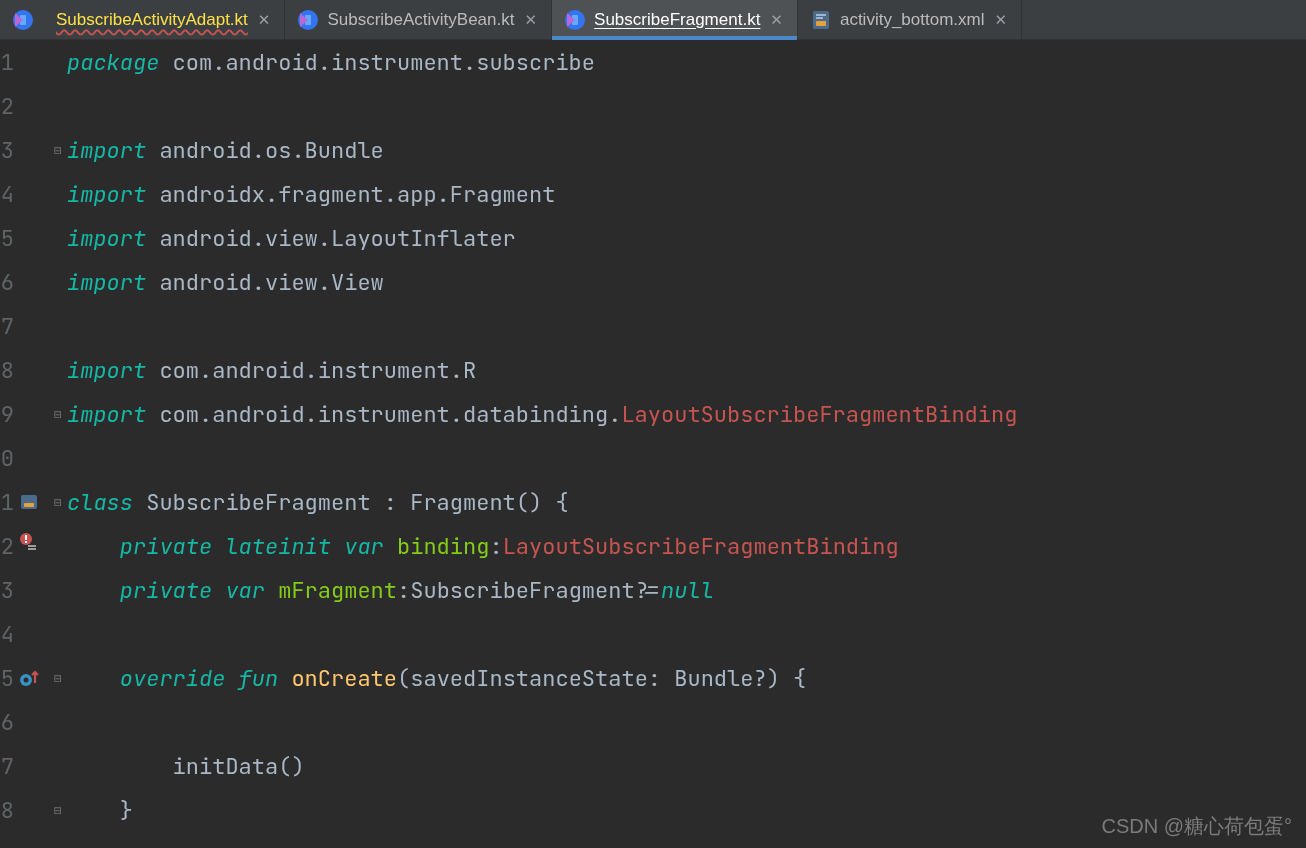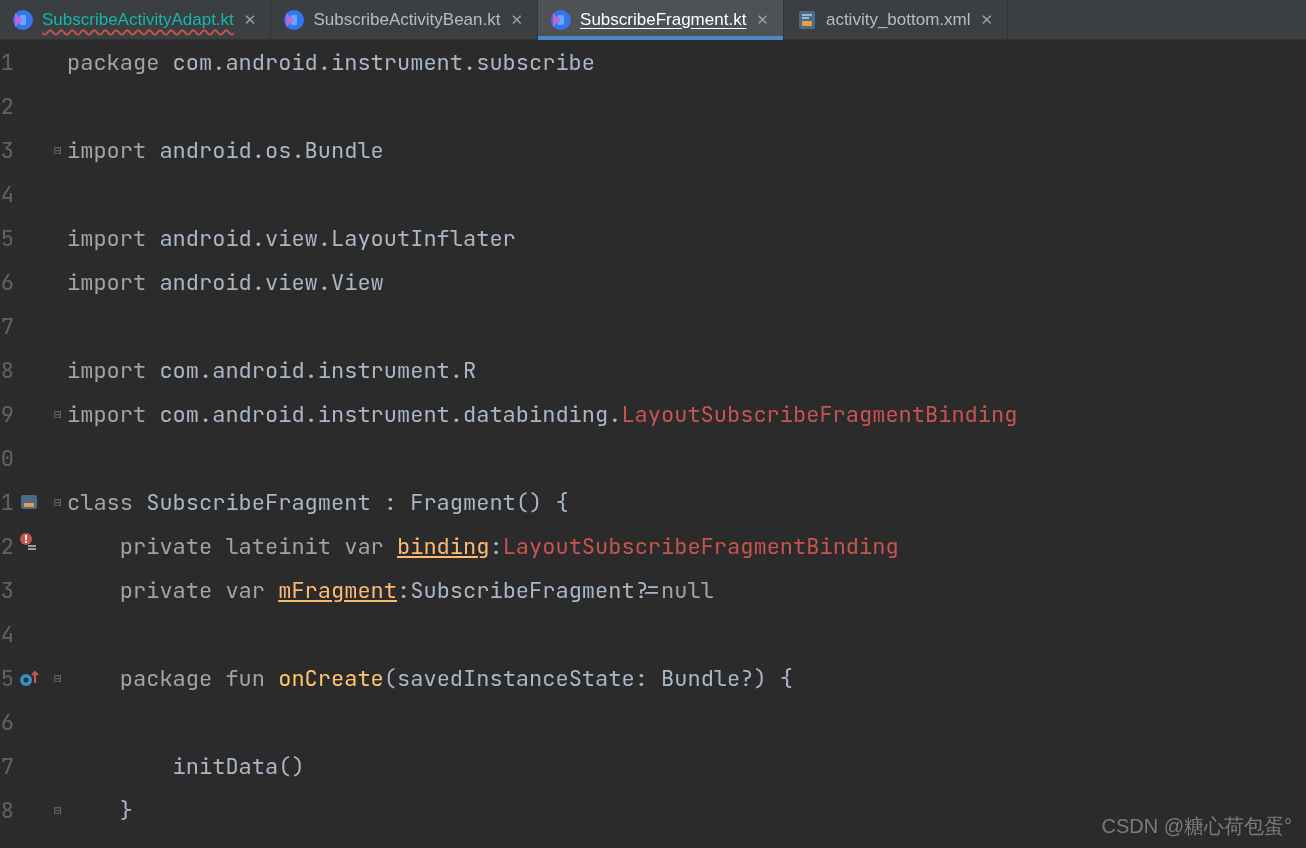--- a/index.html
+++ b/index.html
@@ -43,23 +43,24 @@
     left: 0; right: 0; bottom: -1px;
     height: 4px;
     background: #4a88c7;
   }
   .tab .close {
     color: #9aa0a6;
     font-size: 15px;
     margin-left: 2px;
   }
   .tab .label-modified {
-    color: #14b8a6;
+    color: #fde047;
     text-decoration: underline wavy #c75450 1.5px;
     text-underline-offset: 4px;
+    margin-left: 14px;
   }
   .tab .label-active {
     color: #ffffff;
     text-decoration: underline;
     text-underline-offset: 3px;
   }
   .kt-icon, .xml-icon {
     display: inline-flex;
     width: 22px; height: 22px;
     flex-shrink: 0;
@@ -112,25 +113,25 @@
   }
   .leftbar {
     width: 5px;
   }
   .leftbar.green { background: #4a6b39; }
   .code-text {
     white-space: pre;
     font-family: "JetBrains Mono","Menlo","Consolas",monospace;
   }
   
-  .kw   { color: #a3a3a3; }
+  .kw   { color: #14b8a6; font-style: italic; }
   .pkg  { color: #a9b7c6; }
   .func { color: #ffc66d; }
   .err  { color: #c75450; margin-top: 16px; }
-  .field-u { color: #fdba74; text-decoration: underline; }
+  .field-u { color: #84cc16; }
 
   .watermark {
     position: absolute;
     right: 14px;
     bottom: 8px;
     color: #9d9d9d;
     font-family: -apple-system, "Segoe UI", sans-serif;
     font-size: 20px;
     opacity: 0.7;
   }
@@ -220,20 +221,21 @@
       <div class="code-text"><span class="kw">import </span><span>android.os.Bundle</span></div>
     </div>
 
     <div class="line-row">
       <div class="ln">4</div>
       <div class="gmark"></div>
         <div class="leftbar"></div>
         <div class="foldcol">
           <span class="fold-line"></span>
         </div>
+      <div class="code-text"><span class="kw">import </span><span>androidx.fragment.app.Fragment</span></div>
     </div>
 
     <div class="line-row">
       <div class="ln">5</div>
       <div class="gmark"></div>
         <div class="leftbar"></div>
         <div class="foldcol">
           <span class="fold-line"></span>
         </div>
       <div class="code-text"><span class="kw">import </span><span>android.view.LayoutInflater</span></div>
@@ -347,21 +349,21 @@
         <svg width="22" height="22" viewBox="0 0 22 22">
             <circle cx="8" cy="13" r="6" fill="#3592c4"></circle>
             <circle cx="8" cy="13" r="2.5" fill="#2b2b2b"></circle>
             <path d="M17 16 L17 5 M14 8 L17 5 L20 8" stroke="#c75450" stroke-width="2.2" fill="none"></path>
           </svg>
       </div>
       <div class="leftbar"></div>
       <div class="foldcol">
           <span class="fold-arrow">⊟</span>
         </div>
-      <div class="code-text"><span>    </span><span class="kw">package fun </span><span class="func">onCreate</span><span>(savedInstanceState: Bundle?) {</span></div>
+      <div class="code-text"><span>    </span><span class="kw">override fun </span><span class="func">onCreate</span><span>(savedInstanceState: Bundle?) {</span></div>
     </div>
 
     <div class="line-row">
       <div class="ln">6</div>
       <div class="gmark"></div>
         <div class="leftbar"></div>
         <div class="foldcol">
           <span class="fold-line"></span>
         </div>
     </div>

